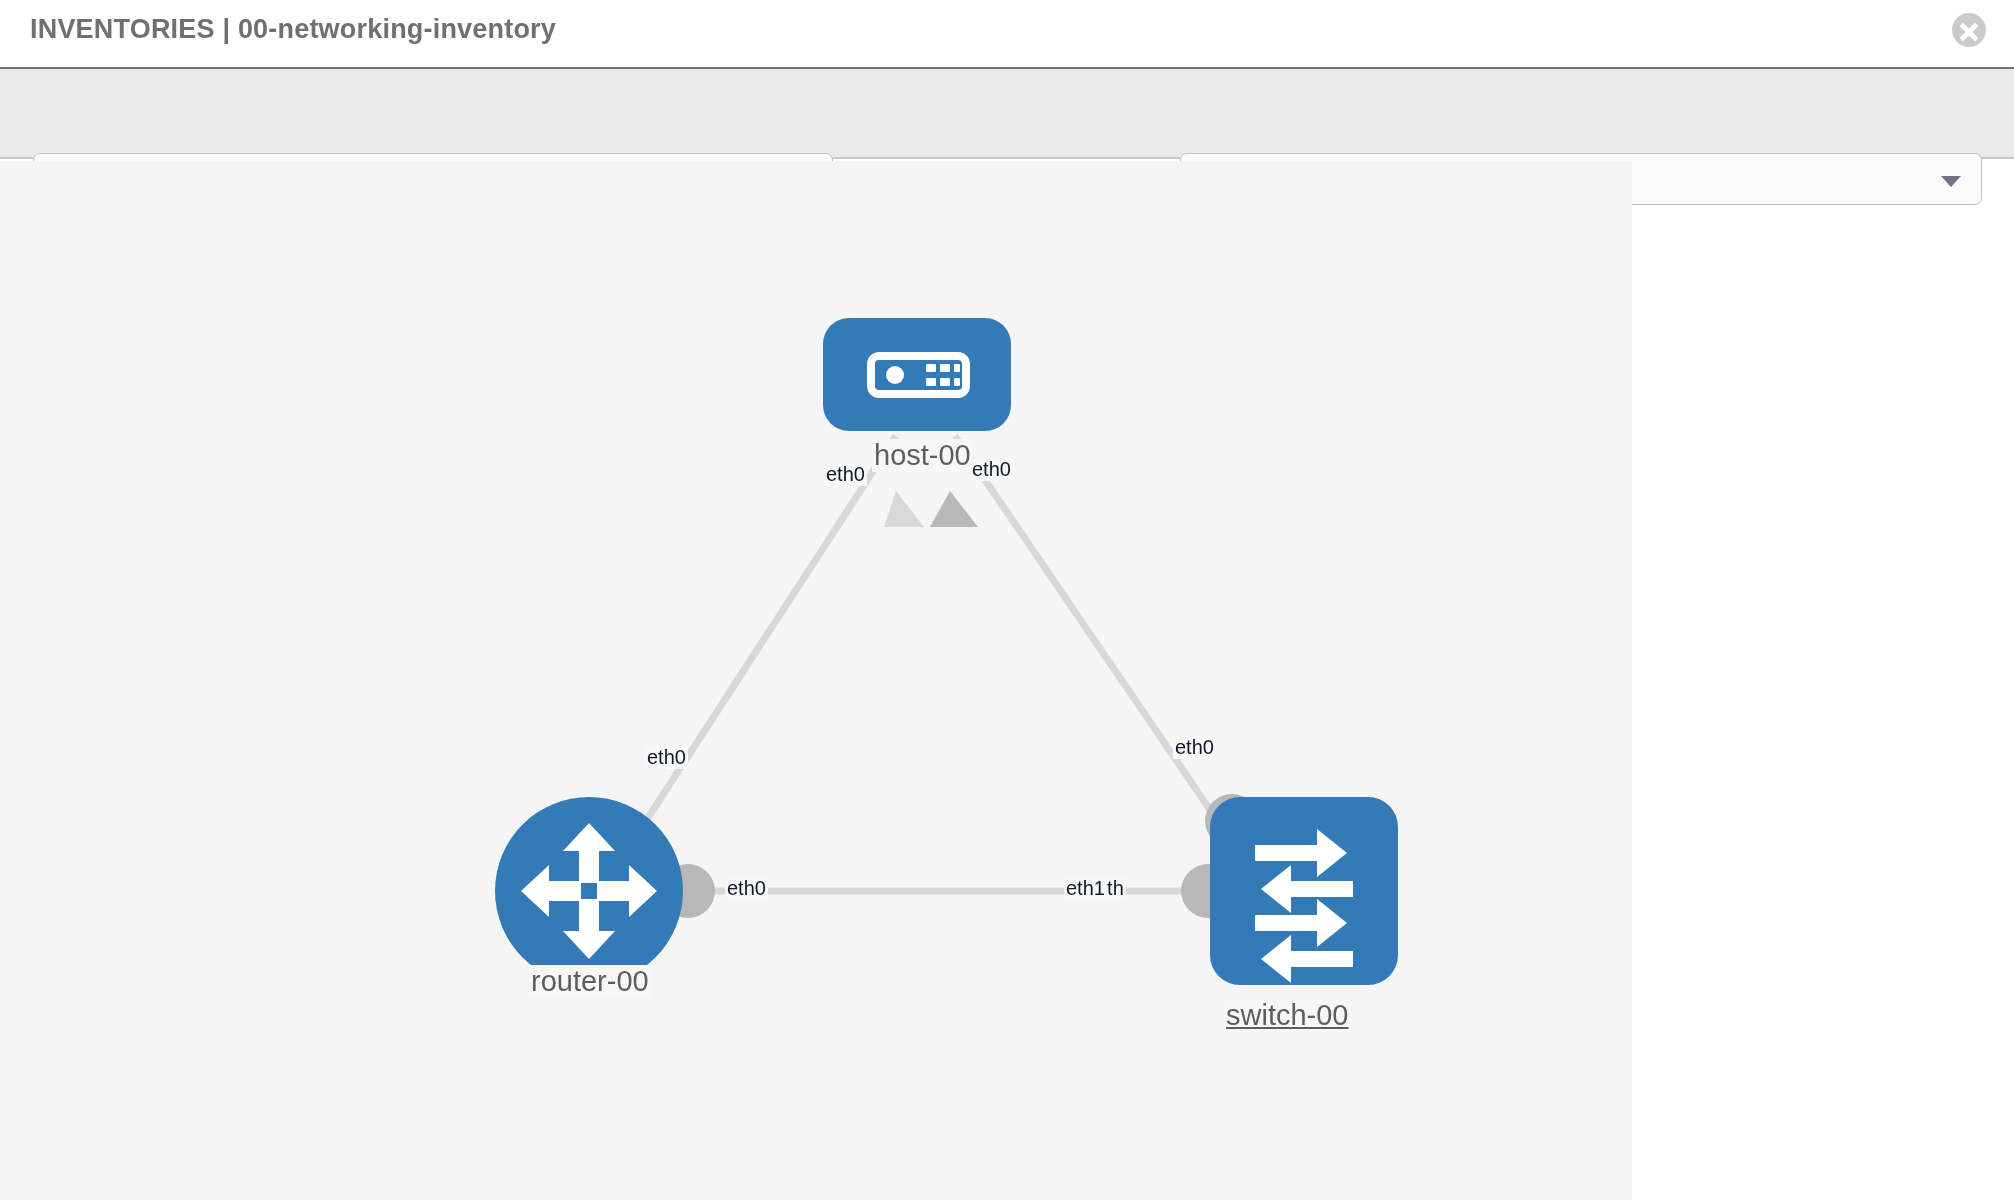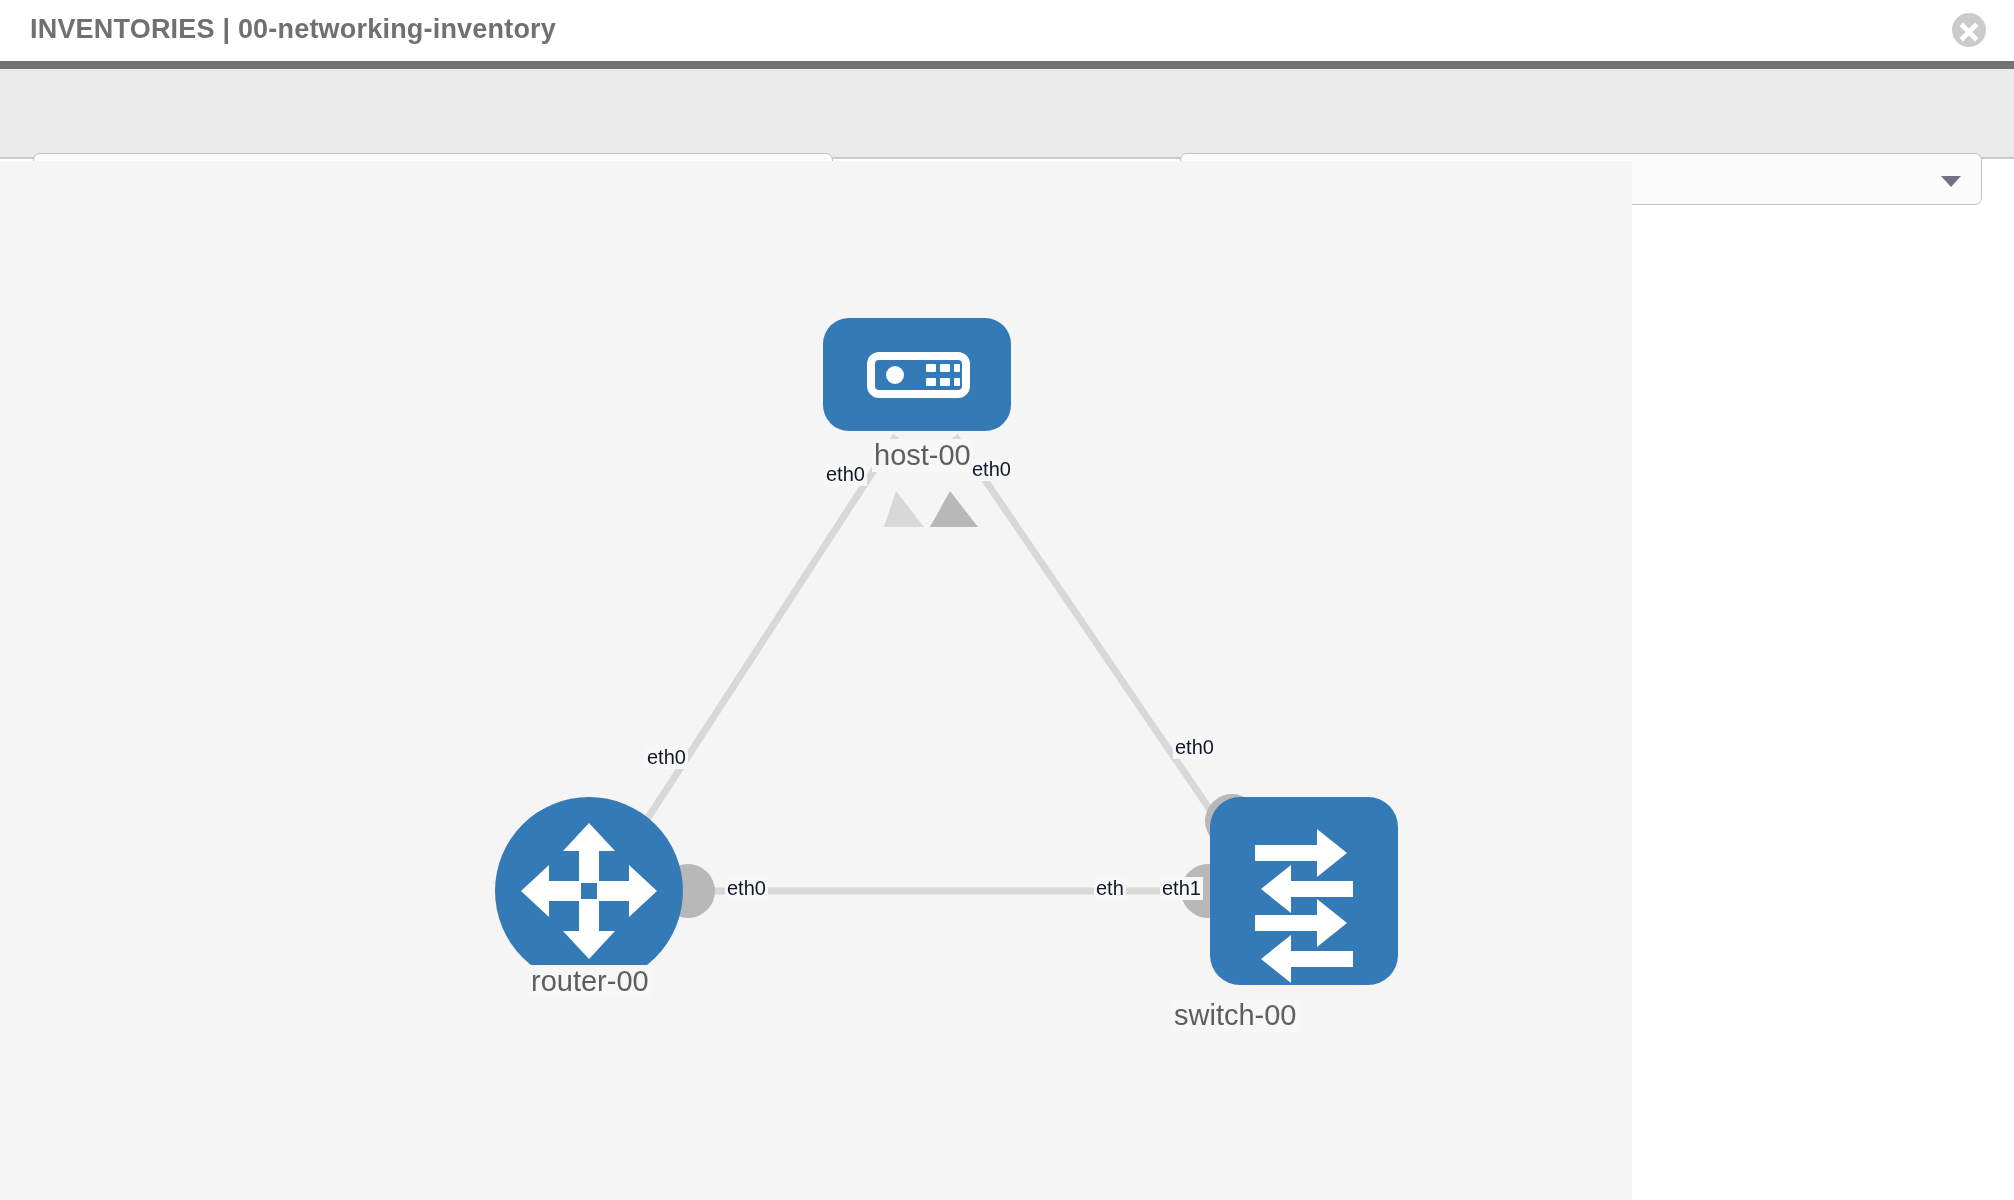--- a/index.html
+++ b/index.html
@@ -18,21 +18,21 @@
     height: 1200px;
     background: #ffffff;
   }
 
   
   .header {
     position: absolute;
     left: 0; top: 0;
     width: 2014px; height: 69px;
     background: #ffffff;
-    border-bottom: 8px solid #737373;
+    border-bottom: 2px solid #737373;
   }
   .header-title {
     position: absolute;
     left: 30px; top: 14px;
     font-size: 27px;
     font-weight: bold;
     color: #707070;
     letter-spacing: 0.2px;
     white-space: nowrap;
   }
@@ -242,24 +242,24 @@
 
           <path d="M1255 762 l0 16 l62 0 l0 -16 l30 24 l-30 24 l0 -16 l-62 0 l0 -16 Z" transform="translate(0,-24)"></path>
 
           <path d="M1353 814 l0 16 l-62 0 l0 -16 l-30 24 l30 24 l0 -16 l62 0 l0 -16 Z" transform="translate(0,-40)"></path>
         </g>
       </g>
     </svg>
 
     <div class="node-label" style="left:872px; top:278px;">host-00</div>
     <div class="node-label" style="left:529px; top:804px;">router-00</div>
-    <div class="node-label" style="left:1172px; top:838px;">switch-00</div>
+    <div class="node-label" style="left:1224px; top:838px;text-decoration:underline;">switch-00</div>
 
     <div class="iface-label" style="left:824px; top:302px;">eth0</div>
     <div class="iface-label" style="left:970px; top:297px;">eth0</div>
     <div class="iface-label" style="left:645px; top:585px;">eth0</div>
     <div class="iface-label" style="left:1173px; top:575px;">eth0</div>
     <div class="iface-label" style="left:725px; top:716px;">eth0</div>
     <div class="iface-label" style="left:1094px; top:716px;">eth</div>
-    <div class="iface-label" style="left:1160px; top:716px;">eth1</div>
+    <div class="iface-label" style="left:1064px; top:716px;">eth1</div>
 
   </div>
 </div>
 
 </body></html>

